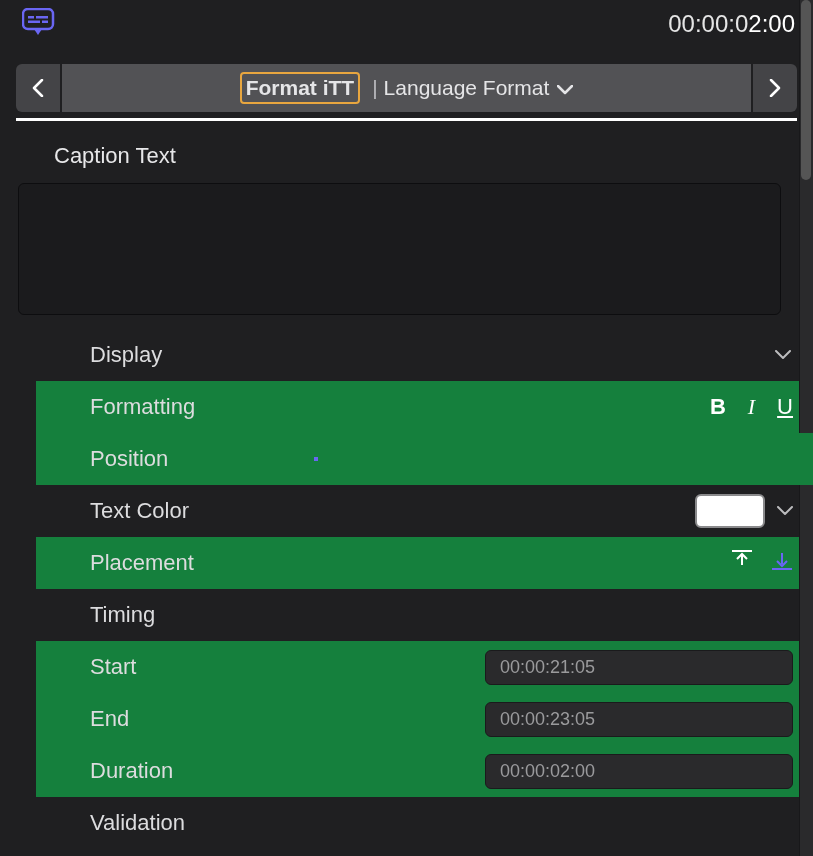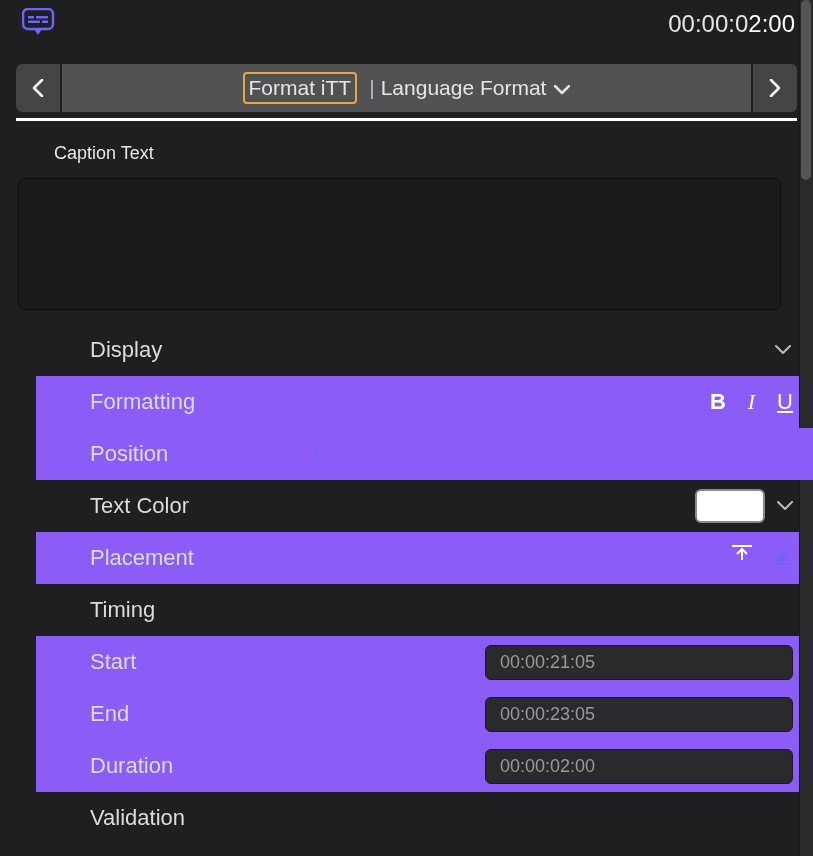--- a/index.html
+++ b/index.html
@@ -78,30 +78,31 @@
       align-items:center;
       justify-content:center;
       font-size:21px;
       color:#e5e5e7;
     }
     .nav-center .format-box{
       border:2px solid #e8a63f;
       padding:2px 4px;
       border-radius:4px;
       margin-right:6px;
+      font-weight:bold;
     }
     .nav-center .sep{ margin:0 6px; color:#bcbcc0;}
     .nav-center .lang-chevron{ margin-left:8px;}
     .nav-underline{
       height:3px;
       background:#fff;
       margin: 0 16px;
     }
     .section-title{
-      font-size:18px;
+      font-size:22px;
       color:#e7e7e9;
       padding: 22px 0 14px 54px;
     }
     .caption-textarea{
       margin: 0 18px;
       width: calc(100% - 36px - 14px);
       height: 132px;
       background:#1b1b1d;
       border:1px solid #0d0d0f;
       border-radius:6px;
@@ -117,21 +118,21 @@
       display:flex;
       align-items:center;
       justify-content:space-between;
       padding: 0 20px 0 54px;
       height:52px;
       font-size:22px;
       color:#dcdcde;
       margin-left:36px;
     }
     .row.alt{
-      background:#8b5cf6;
+      background:#15803d;
     }
     .row .label{}
     .row .controls{
       display:flex;
       align-items:center;
       gap:22px;
     }
     .fmt-btn{
       background:none;
       border:none;

